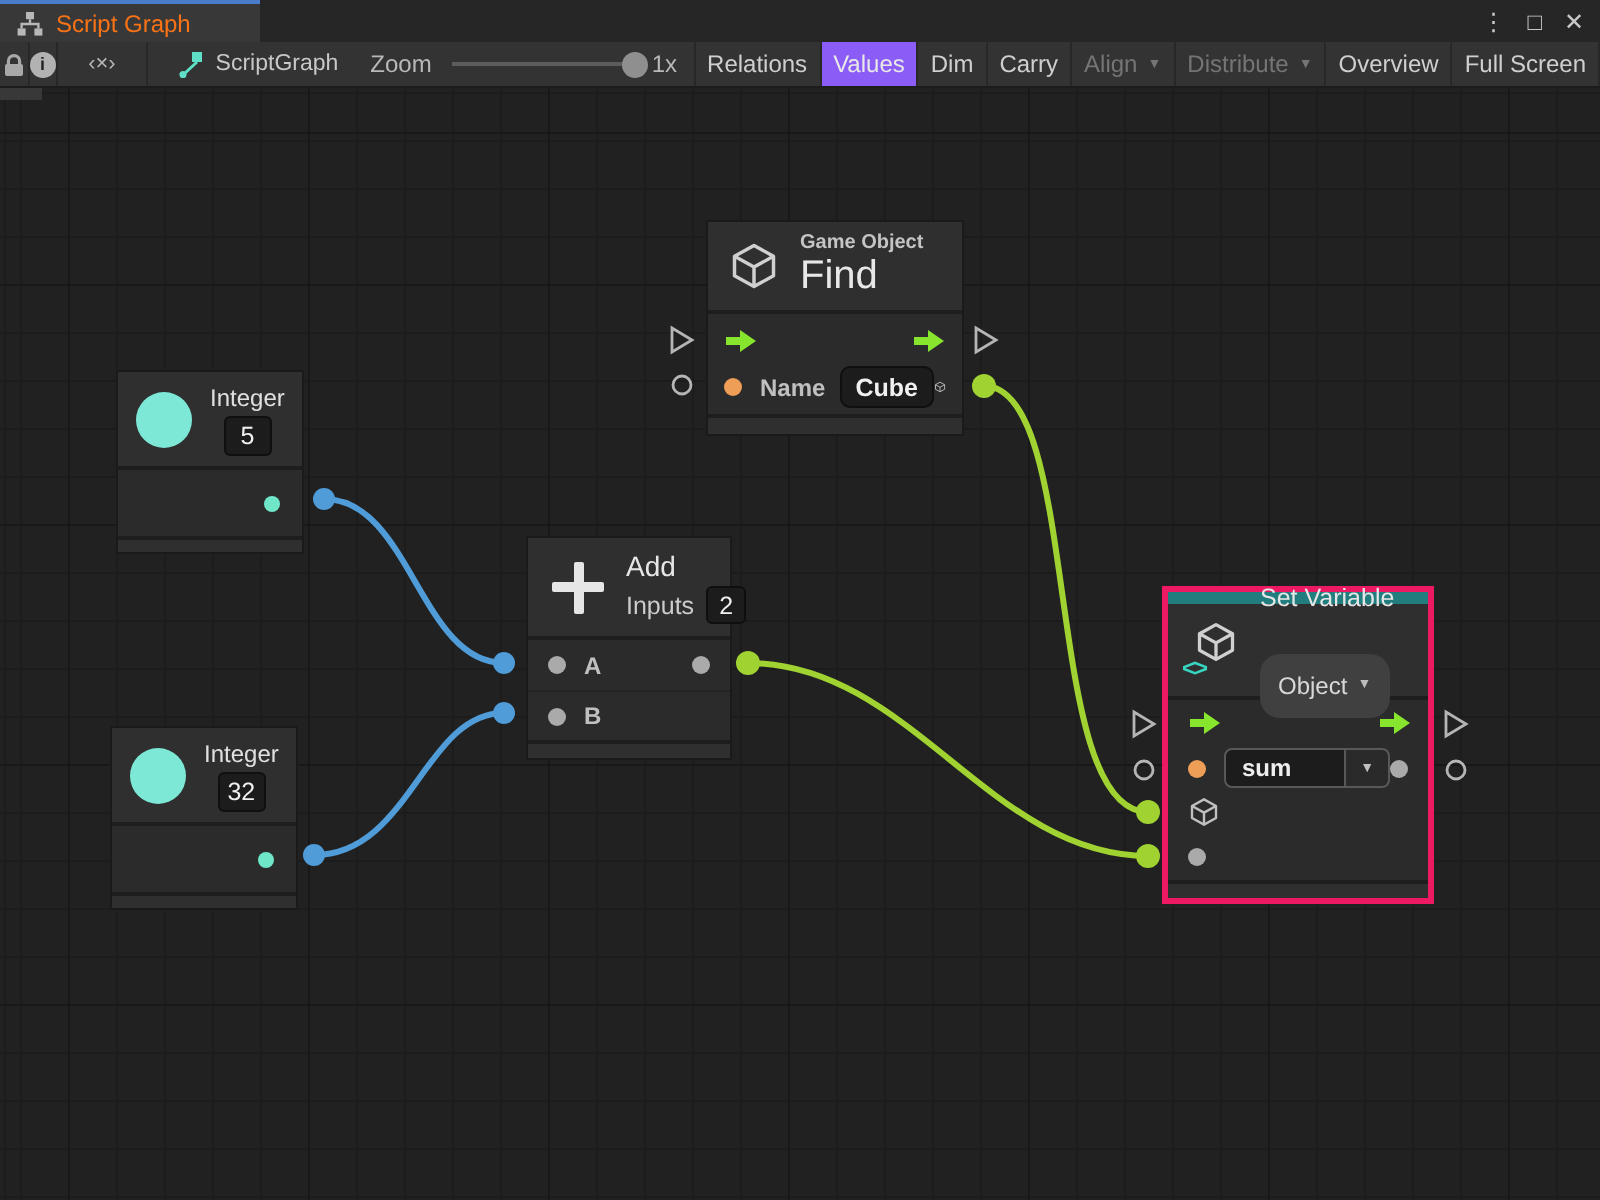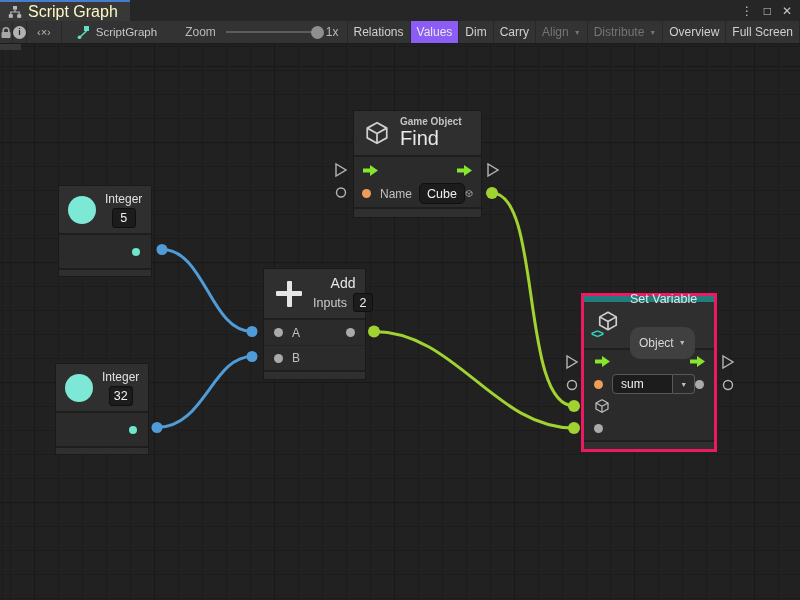--- a/index.html
+++ b/index.html
@@ -3,37 +3,37 @@
 <meta charset="utf-8">
 <style>
   * { margin:0; padding:0; box-sizing:border-box; }
   html,body { width:800px; height:600px; overflow:hidden; background:#1e1e1e;
     font-family:"Liberation Sans", sans-serif; -webkit-font-smoothing:antialiased; }
 
   
   .tabbar { height:21px; background:#262626; display:flex; align-items:stretch; }
   .tab { width:130px; background:#383838; border-top:2px solid #4a7ccc;
     display:flex; align-items:center; gap:6px; padding:0 8px; }
-  .tab-label { font-size:16px; color:#fef9c3; white-space:nowrap; }
+  .tab-label { font-size:12px; color:#f97316; white-space:nowrap; }
   .winctl { margin-left:auto; display:flex; align-items:center; gap:11px; padding-right:8px; }
   .winctl span { color:#c8c8c8; font-size:12px; line-height:1; cursor:default; }
 
   
   .toolbar { height:23px; background:#333333; border-bottom:1px solid #1c1c1c;
     display:flex; align-items:stretch; font-size:12px; color:#cfcfcf; }
   .tbtn { display:flex; align-items:center; justify-content:center; padding:0 6px;
     border-right:1px solid #282828; white-space:nowrap; }
   .tbtn.sq { width:23px; padding:0; }
   .tbtn.wide { width:72px; padding:0; }
   .tbtn.active { background:#8b5cf6; color:#e8e8e8; }
   .tbtn.disabled { color:#757575; }
   .tbtn .dd { font-size:7px; margin-left:5px; }
   .tbtn.disabled .dd { color:#757575; }
   .tb-graphname { display:flex; align-items:center; gap:6px; margin-left:14px; color:#c8c8c8; font-size:11.5px; }
-  .tb-zoom { display:flex; align-items:center; margin-left:28px;justify-content:flex-end; }
+  .tb-zoom { display:flex; align-items:center; margin-left:16px;justify-content:flex-end; }
   .tb-zoom .zlabel { color:#b8b8b8; }
   .zoom-track { position:relative; width:92px; height:2px; background:#5c5c5c; margin:0 8px 0 10px; }
   .zoom-knob { position:absolute; right:-6px; top:-5.5px; width:13px; height:13px; border-radius:50%; background:#8f8f8f; }
   .zval { color:#b8b8b8; margin-right:6px; }
   .tb-right { display:flex; align-items:stretch; margin-left:2px; border-left:1px solid #282828; }
   .info-circle { width:13px; height:13px; border-radius:50%; background:#b2b2b2; color:#262626;
     font-size:9px; font-weight:bold; display:flex; align-items:center; justify-content:center; }
   .code-glyph { color:#b9b9b9; letter-spacing:0; font-size:11px; }
 
   
@@ -46,42 +46,42 @@
     background-position: 34px 98px, 34px 98px, 10px 2px, 10px 2px; }
   .corner-chip { position:absolute; left:0; top:0; width:21px; height:6px; background:#383838; }
 
   svg.wires { position:absolute; left:0; top:0; width:800px; height:556px; }
 
   
   .node { position:absolute; background:#2b2b2b; border:1px solid #1a1a1a; color:#e2e2e2; }
   .nhead { background:#2f2f2f; display:flex; align-items:center; }
   .nbody { border-top:2px solid #1e1e1e; }
   .nfoot { border-top:2px solid #1e1e1e; background:#2f2f2f; }
-  .nrow { display:flex; align-items:center; }
+  .nrow { display:flex; align-items:center;font-weight:bold; }
   .pdot { width:9px; height:9px; border-radius:50%; flex:0 0 auto; }
   .pdot.gray { background:#aaaaaa; }
   .pdot.orange { background:#ee9e57; }
   .pdot.teal { width:8px; height:8px; background:#6fe6c8; }
   .plabel { font-size:12px; color:#c0c0c0; margin-left:9px; }
   .vbox { background:#1c1c1c; border:1px solid #0f0f0f; border-radius:3px; color:#f0f0f0;
     display:flex; align-items:center; justify-content:center; font-size:12.5px; }
 
   
   .n-int { width:94px; }
   .n-int .nhead { height:47px; padding-left:9px; gap:9px; }
   .int-circle { width:28px; height:28px; border-radius:50%; background:#7ce8d5; }
   .int-col { display:flex; flex-direction:column; align-items:center; }
   .int-title { font-size:12px; color:#e0e0e0; }
   .int-vbox { width:24px; height:20px; margin-top:2px; }
   .n-int .nrow { height:33px; justify-content:flex-end; padding-right:11px; }
   .n-int .nfoot { height:8px; }
 
   
   .n-add { width:103px; }
-  .n-add .nhead { height:49px; padding-left:12px; gap:11px;text-align:center; }
+  .n-add .nhead { height:49px; padding-left:12px; gap:11px; }
   .plus-icon { position:relative; width:26px; height:26px; flex:0 0 auto; }
   .plus-icon::before { content:""; position:absolute; left:0; top:10.5px; width:26px; height:5px; background:#e6e6e6; border-radius:1px; }
   .plus-icon::after  { content:""; position:absolute; left:10.5px; top:0; width:5px; height:26px; background:#e6e6e6; border-radius:1px; }
   .add-title { font-size:14px; color:#e6e6e6; }
   .add-inputs { display:flex; align-items:center; gap:6px; margin-top:2px; }
   .add-inputs .lbl { font-size:12.5px; color:#cccccc; }
   .add-vbox { width:20px; height:19px; }
   .n-add .nrow { height:25px; padding-left:10px; }
   .n-add .nrow + .nrow { border-top:1px solid #242424; }
   .n-add .outdot { margin-left:auto; margin-right:10px; }

